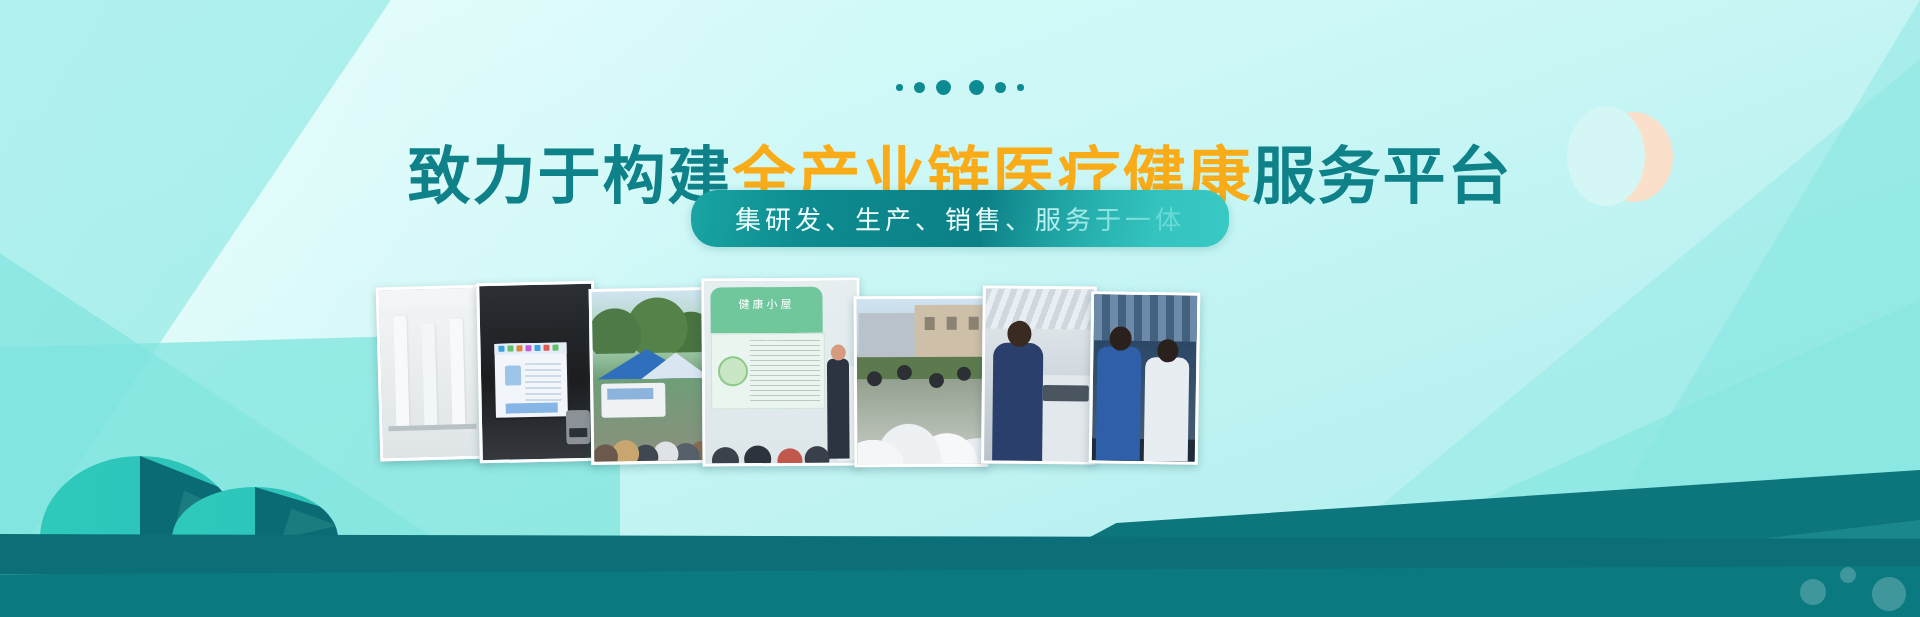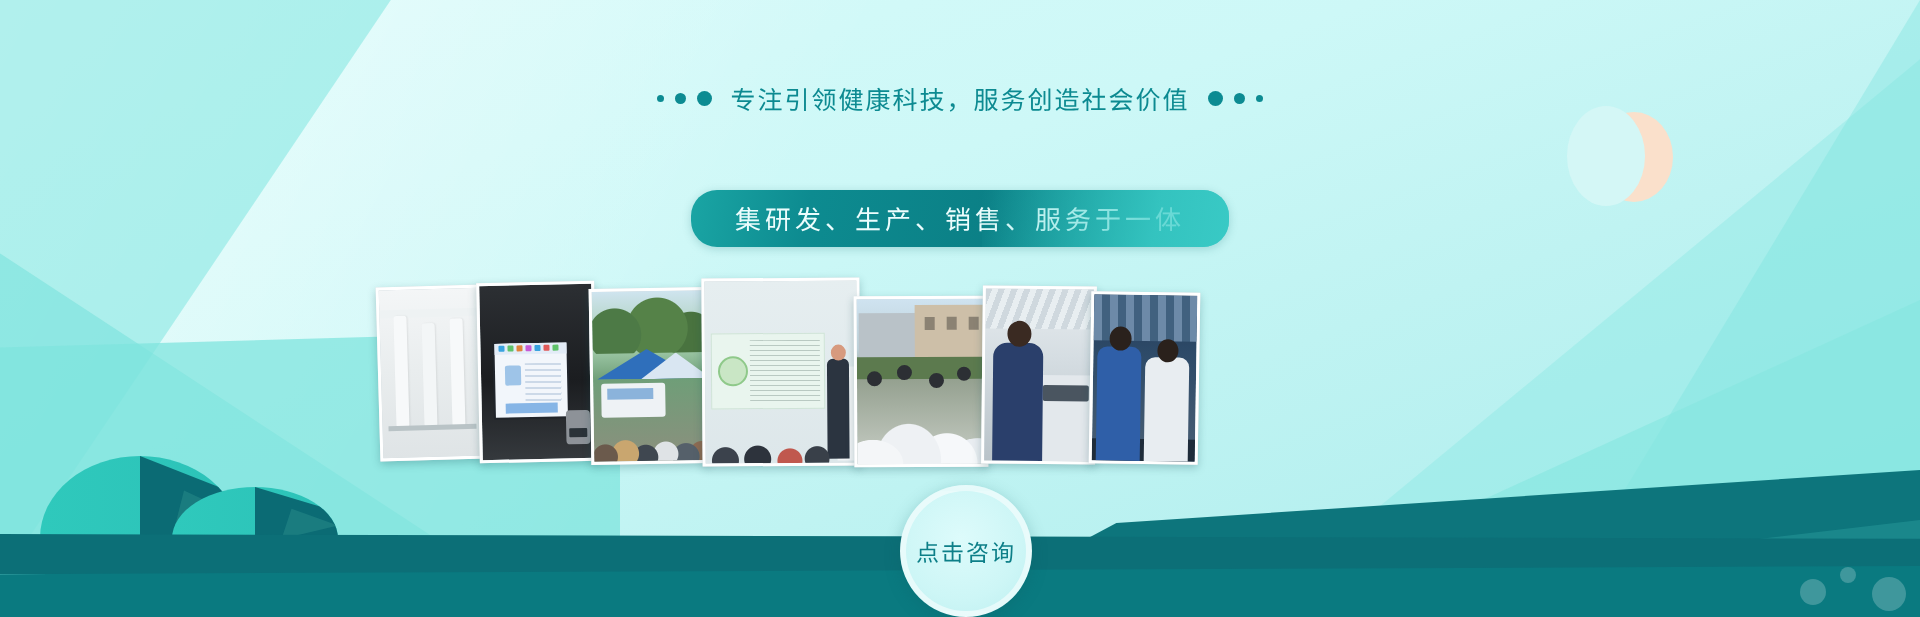--- a/index.html
+++ b/index.html
@@ -312,28 +312,30 @@
     <div class="bub" style="left:72px;bottom:2px;width:34px;height:34px;"></div>
 
   </div>
 
   <div class="eyebrow">
     <div class="dots">
       <span class="dot d-s"></span>
       <span class="dot d-m"></span>
       <span class="dot d-l"></span>
     </div>
-    <div class="eyebrow-text">专注引领健康科技，服务创造社会价值</div>
     <div class="dots">
       <span class="dot d-l"></span>
       <span class="dot d-m"></span>
       <span class="dot d-s"></span>
     </div>
   </div>
 
+  <div class="headline">
+    <span class="seg-teal">致力于构建</span><span class="seg-amber">全产业链医疗健康</span><span class="seg-teal">服务平台</span>
+  </div>
 
   <div class="pill-wrap">
     <div class="pill">集研发、生产、销售、服务于一体</div>
   </div>
 
   <div class="strip">
 
     <div class="ph p1">
       <div class="pic">
         <div class="beam"></div>
@@ -373,20 +375,24 @@
           <div class="tent2"></div>
         <div class="van">
             <i></i>
           </div>
           <div class="crowd"></div>
       </div>
     </div>
 
     <div class="ph p4">
       <div class="pic">
+        <div class="booth">
+          <div class="booth-t">健康小屋</div>
+          <div class="booth-s"></div>
+        </div>
         <div class="panel">
             <div class="seal"></div>
             <div class="txt"></div>
           </div>
         <div class="coat"></div>
         <div class="woman">
             <i></i>
           </div>
         <div class="crowd"></div>
       </div>
@@ -426,17 +432,14 @@
             <i></i>
           </div>
           <div class="wht">
             <i></i>
           </div>
       </div>
     </div>
 
   </div>
 
-  <div class="cta">
-    <span>点击咨询</span>
-  </div>
 
 </div>
 
 </body></html>

